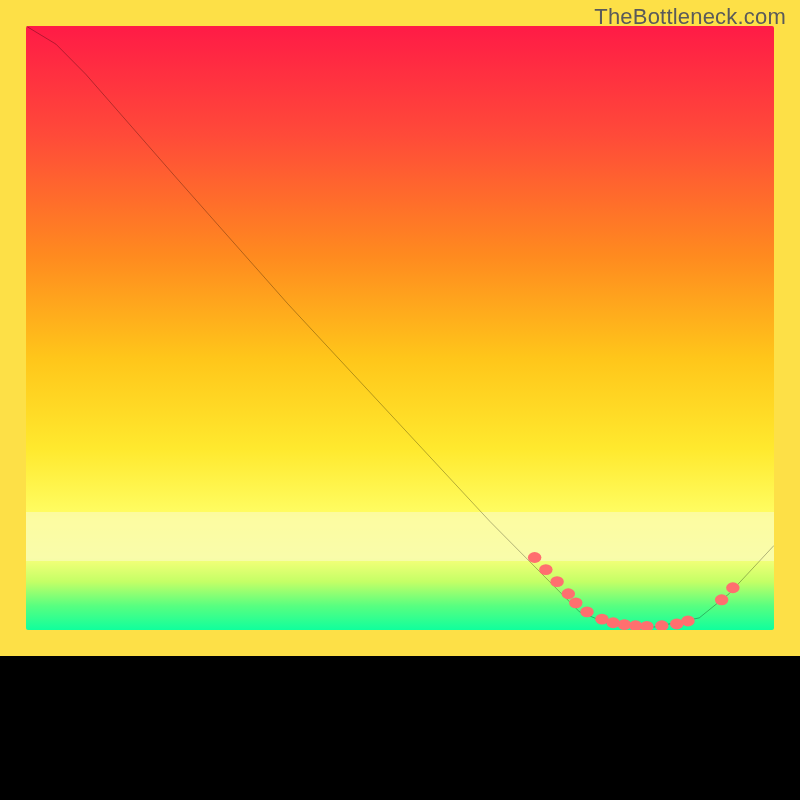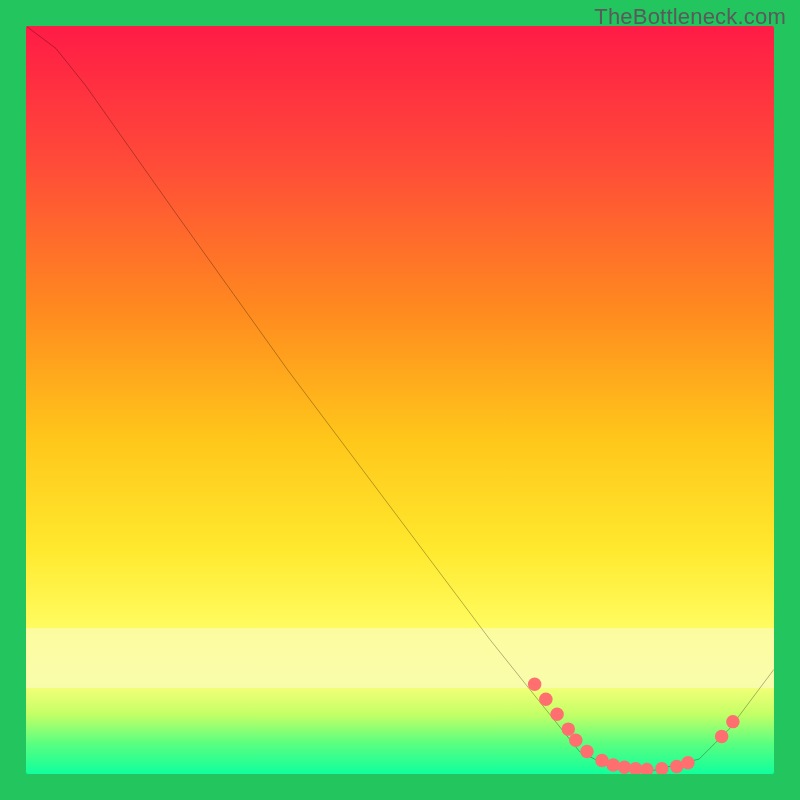--- a/index.html
+++ b/index.html
@@ -7,22 +7,22 @@
     padding: 0;
     width: 800px;
     height: 800px;
     background: #000;
     overflow: hidden;
     font-family: Arial, Helvetica, sans-serif;
   }
   .frame {
     position: relative;
     width: 800px;
-    height: 800px;
-    background: #22c55e;
+    height: 656px;
+    background: #fde047;
   }
   .watermark {
     position: absolute;
     top: 4px;
     right: 14px;
     color: #5a5a5a;
     font-size: 22px;
     letter-spacing: 0.2px;
     font-weight: 400;
     z-index: 30;

